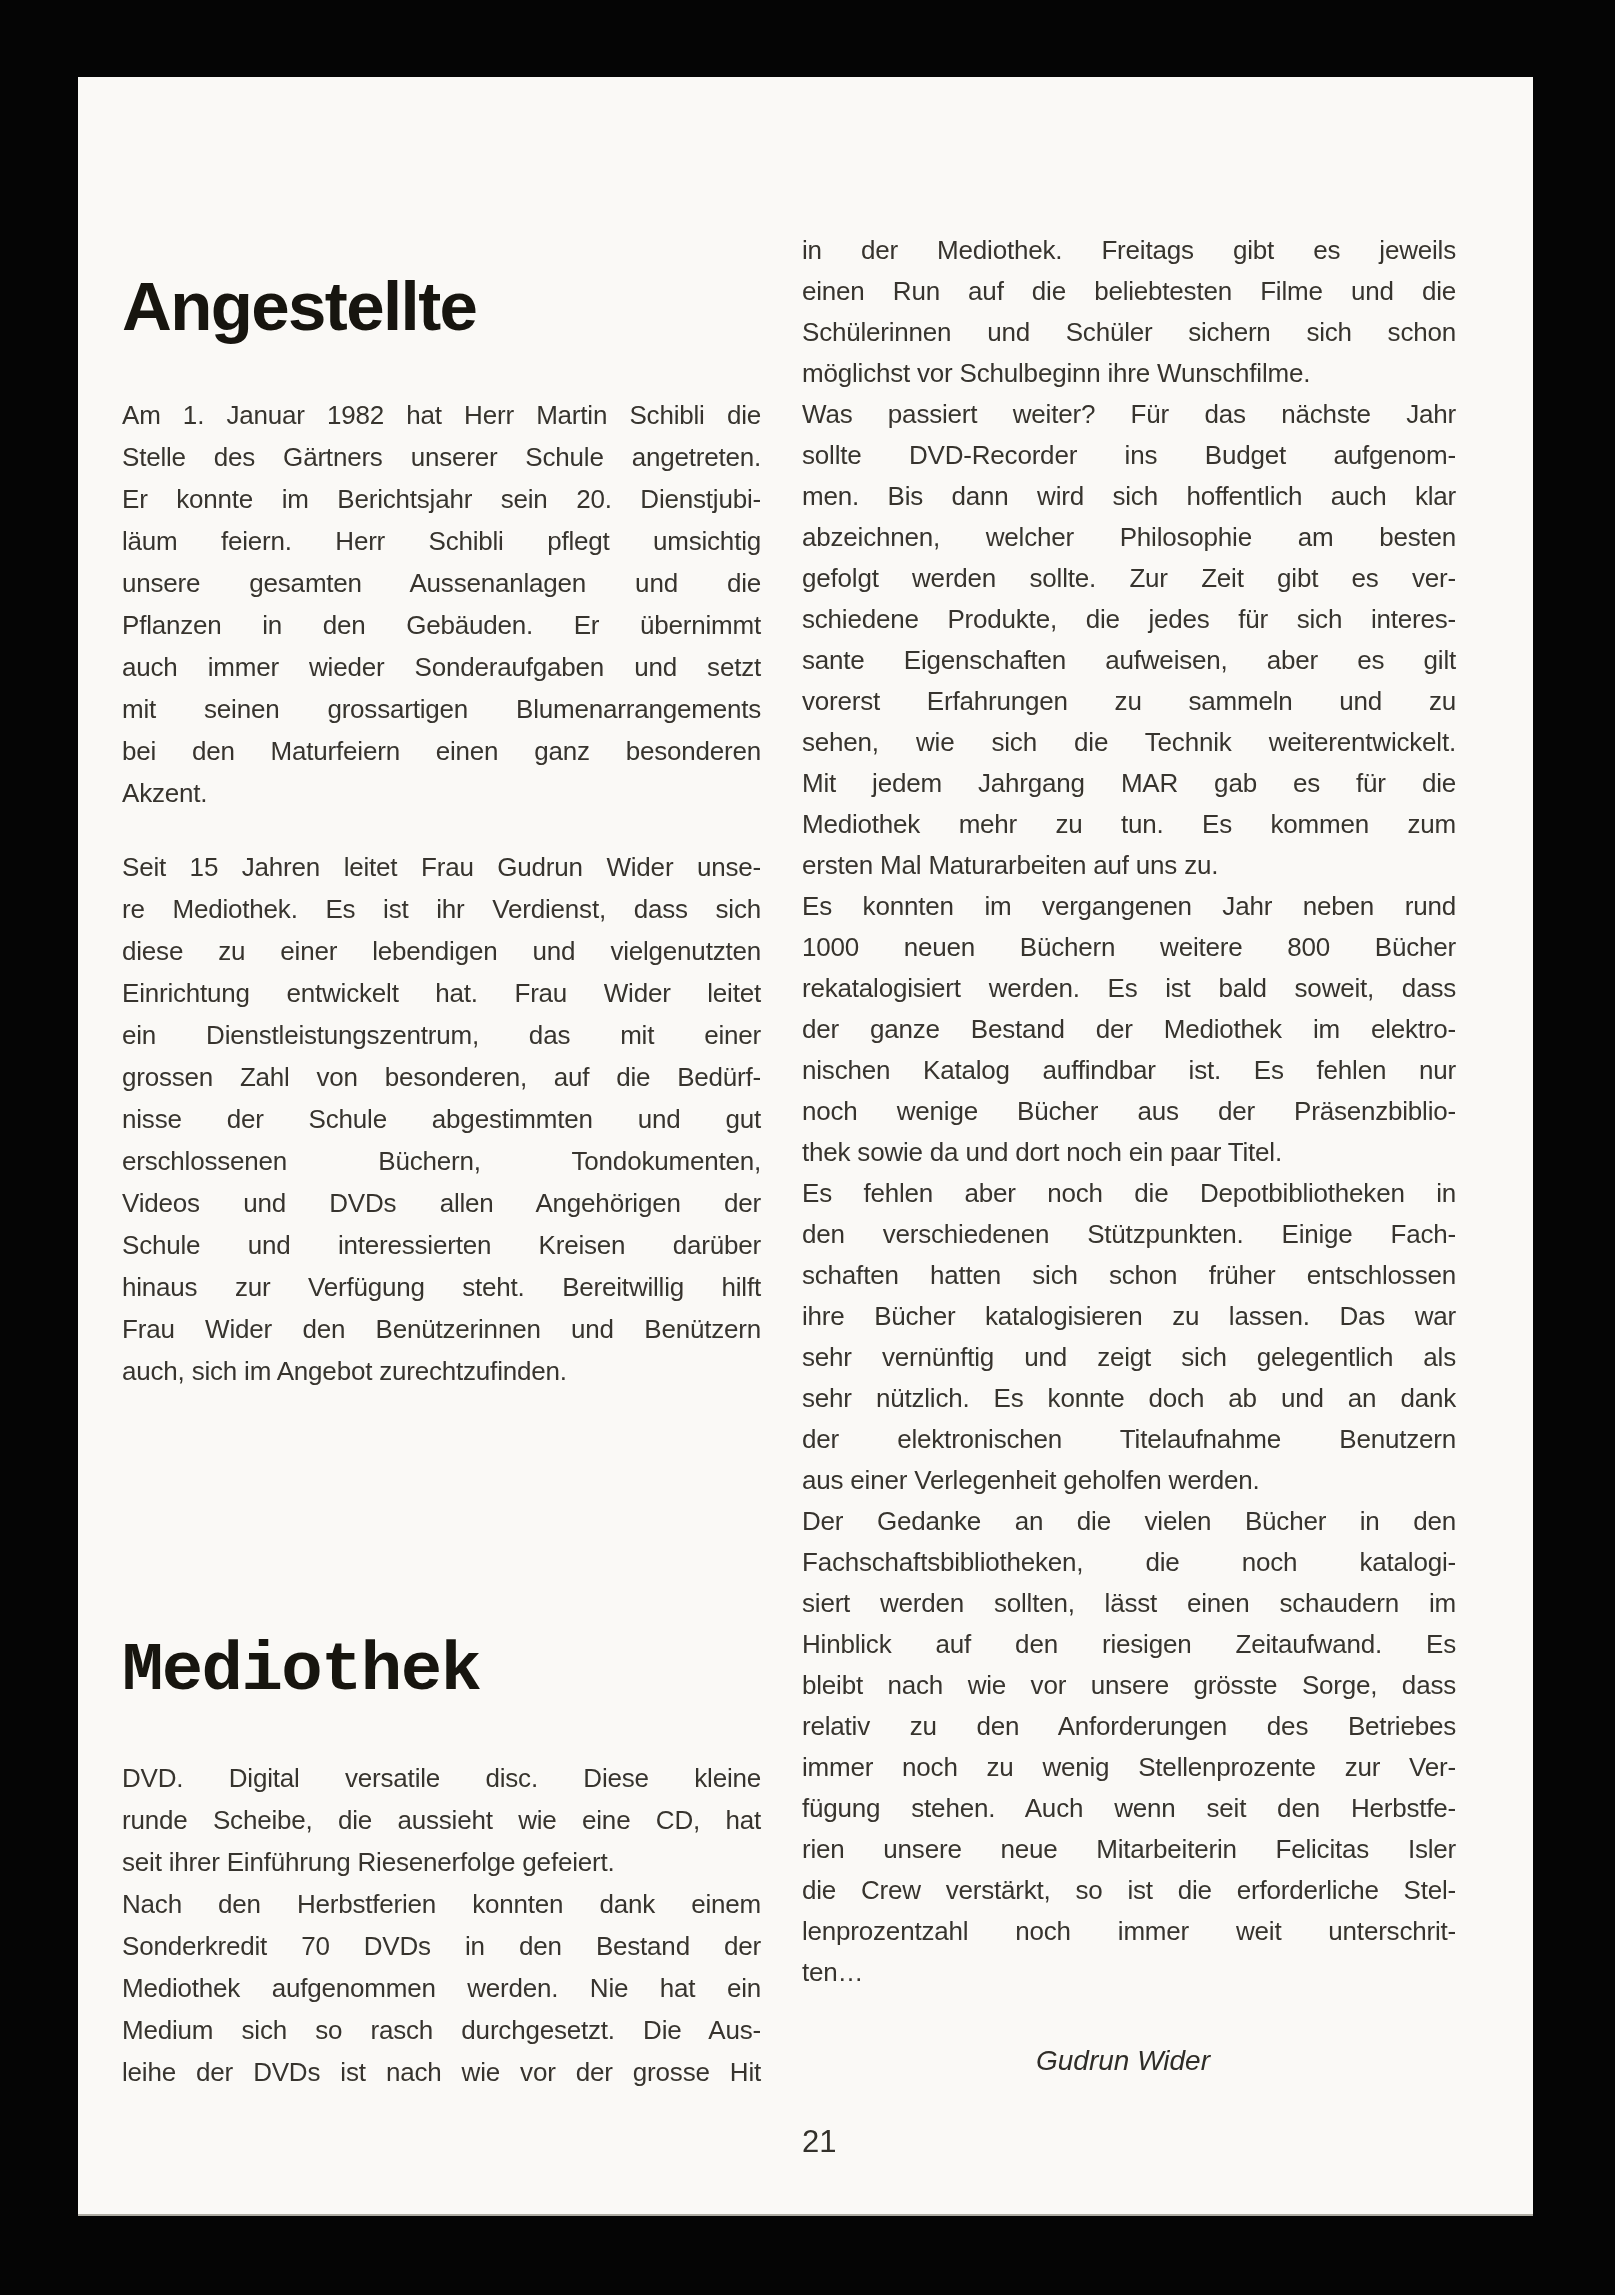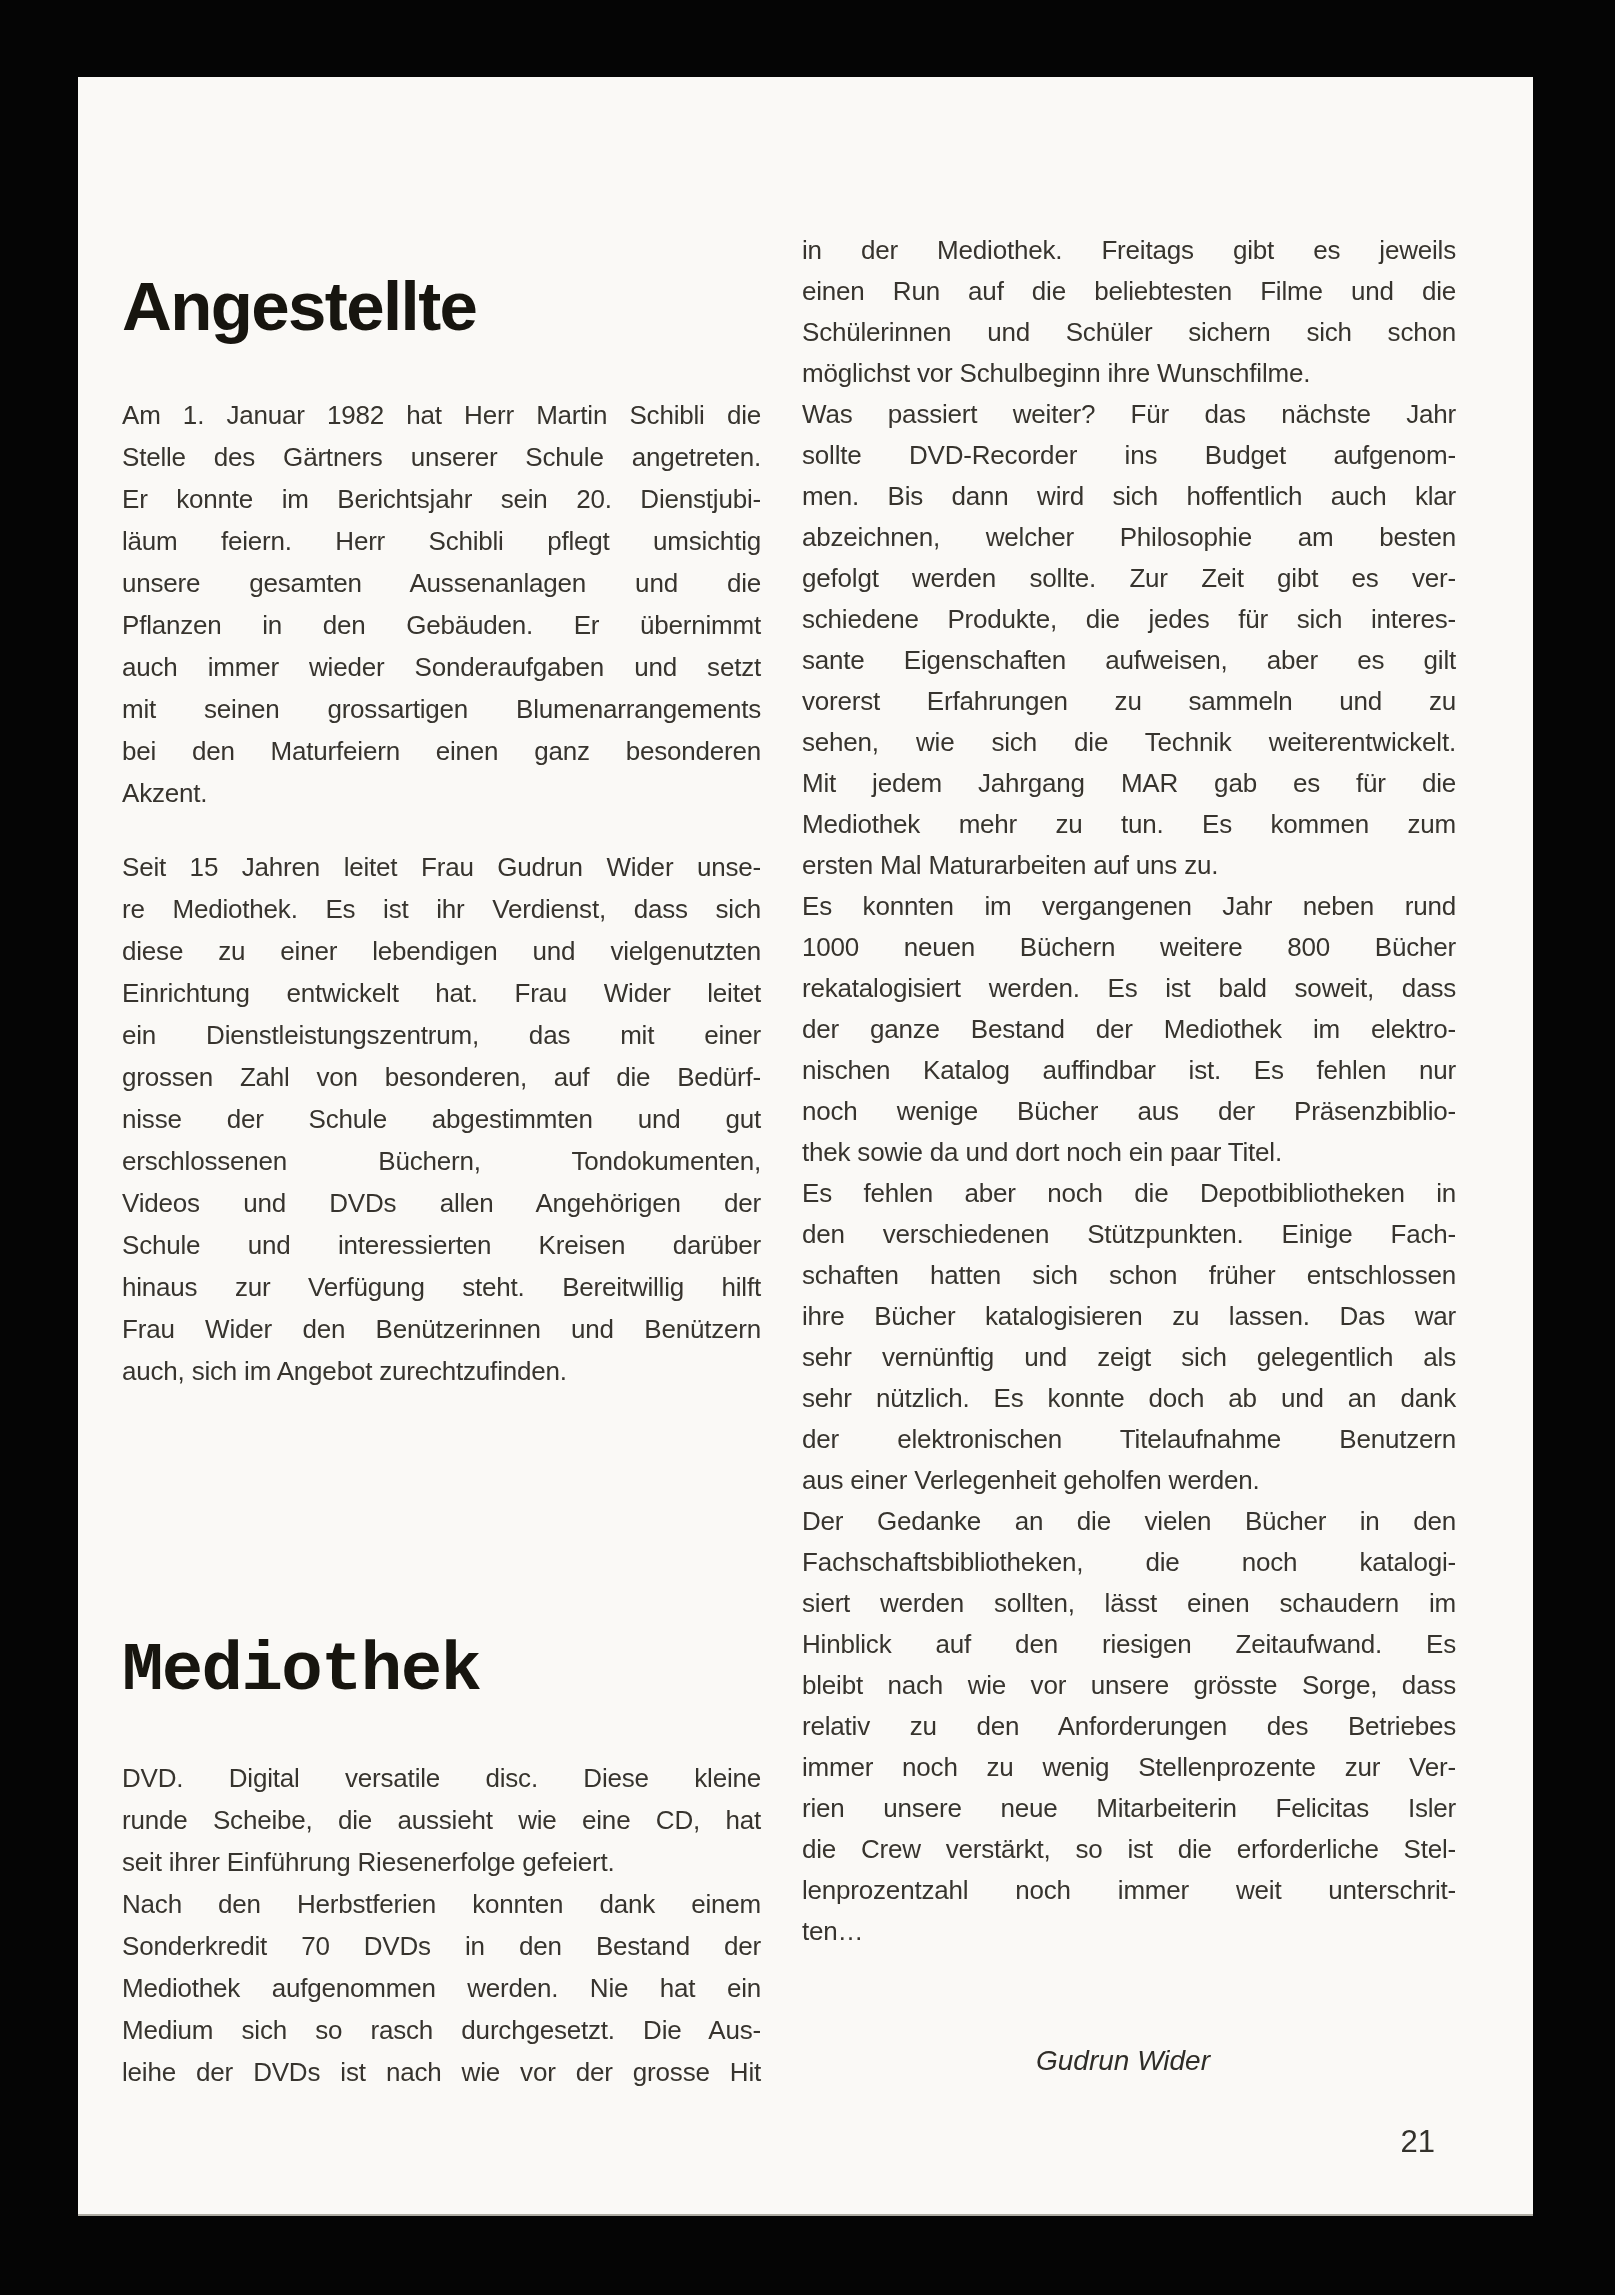--- a/index.html
+++ b/index.html
@@ -56,21 +56,20 @@
     left:724px; top:1968px; width:642px;
     font-size:28px;
     font-style:italic;
     text-align:center;
     color:#2f2d28;
   }
   .page-number{
     position:absolute;
     left:724px; top:2047px; width:633px;
     font-size:31px;
-    text-align:right;
     color:#33312b;
   }
 </style>
 </head>
 <body>
 
 <div class="paper">
 
   <h1 id="heading-employees" class="heading">Angestellte</h1>
 
@@ -148,20 +147,21 @@
       <div class="line just">sehr nützlich. Es konnte doch ab und an dank</div>
       <div class="line just">der elektronischen Titelaufnahme Benutzern</div>
       <div class="line">aus einer Verlegenheit geholfen werden.</div>
       <div class="line just">Der Gedanke an die vielen Bücher in den</div>
       <div class="line just">Fachschaftsbibliotheken, die noch katalogi-</div>
       <div class="line just">siert werden sollten, lässt einen schaudern im</div>
       <div class="line just">Hinblick auf den riesigen Zeitaufwand. Es</div>
       <div class="line just">bleibt nach wie vor unsere grösste Sorge, dass</div>
       <div class="line just">relativ zu den Anforderungen des Betriebes</div>
       <div class="line just">immer noch zu wenig Stellenprozente zur Ver-</div>
+      <div class="line just">fügung stehen. Auch wenn seit den Herbstfe-</div>
       <div class="line just">rien unsere neue Mitarbeiterin Felicitas Isler</div>
       <div class="line just">die Crew verstärkt, so ist die erforderliche Stel-</div>
       <div class="line just">lenprozentzahl noch immer weit unterschrit-</div>
       <div class="line">ten…</div>
     </div>
 
   <div class="signature">Gudrun Wider</div>
 
   <div class="page-number">21</div>
 

